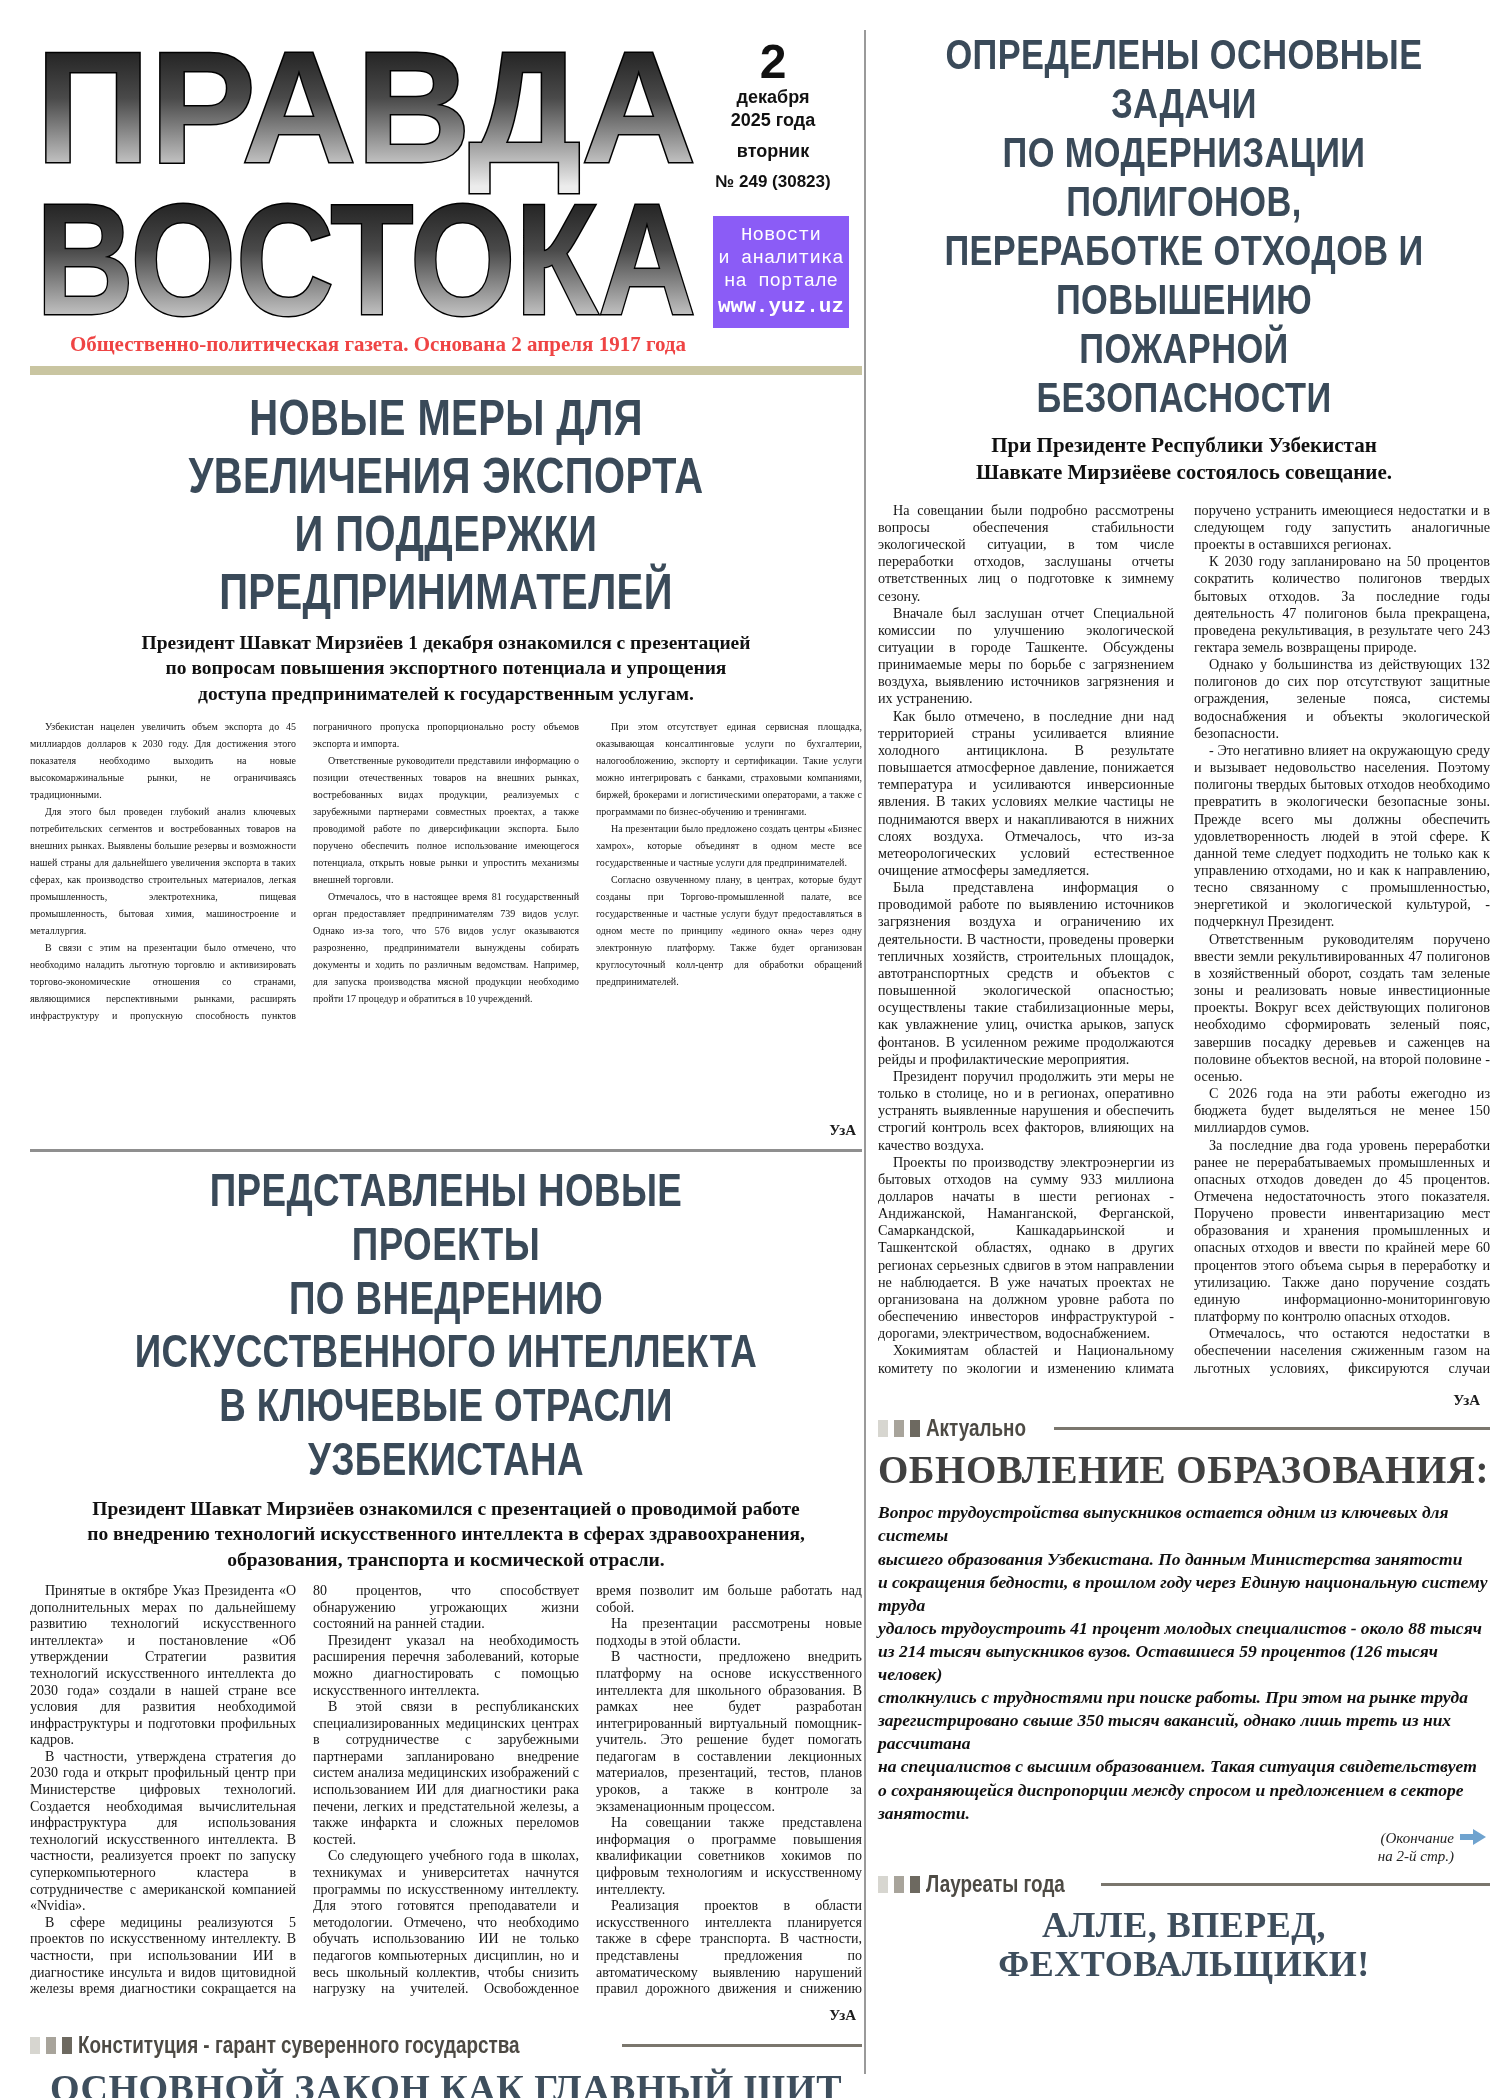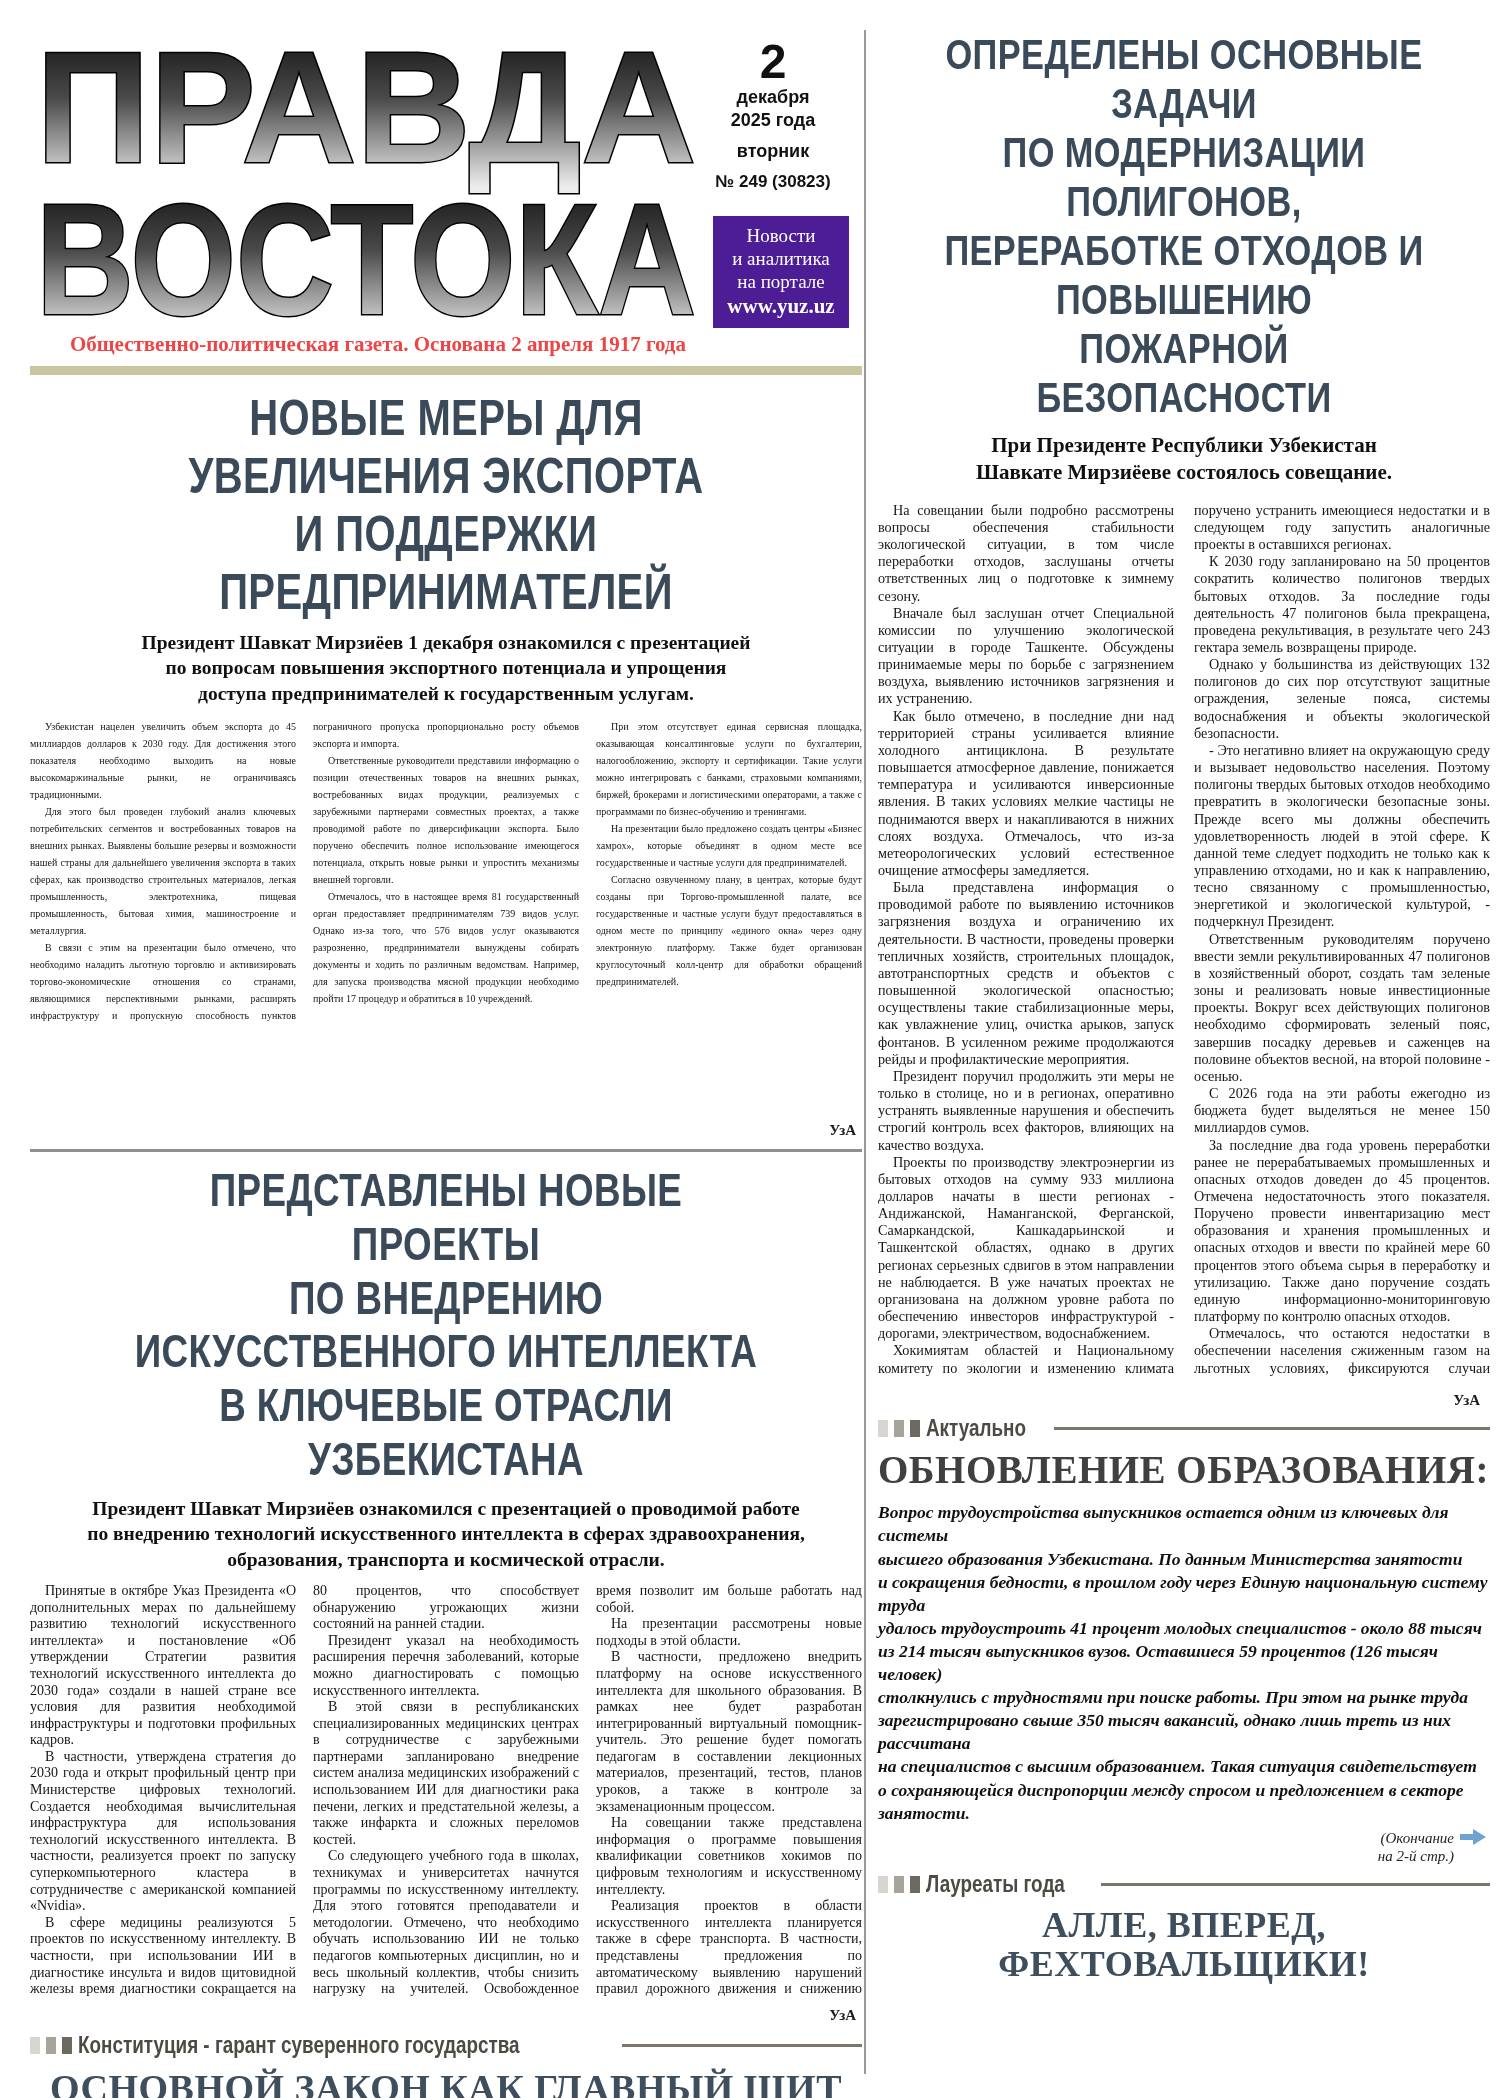--- a/index.html
+++ b/index.html
@@ -26,22 +26,22 @@
   .sec .rl{flex:1;height:3px;background:#7a766d;}
 
   
   .mast{position:relative;height:304px;}
   .datebox{position:absolute;left:668px;top:12px;width:150px;text-align:center;
            font-family:"Liberation Sans",sans-serif;font-weight:bold;color:#111;}
   .datebox .d1{font-size:48px;line-height:1;}
   .datebox .d2{font-size:18px;line-height:1.25;}
   .datebox .d3{font-size:18px;margin-top:10px;}
   .datebox .d4{font-size:17px;margin-top:10px;white-space:nowrap;}
-  .portal{position:absolute;left:683px;top:190px;width:136px;height:104px;background:#4c1d95;
-          color:#fff;text-align:center;font-size:19px;line-height:1.22;padding-top:8px;}
+  .portal{position:absolute;left:683px;top:190px;width:136px;height:104px;background:#8b5cf6;
+          color:#fff;text-align:center;font-size:19px;line-height:1.22;padding-top:8px;font-family:Liberation Mono, monospace;}
   .portal .url{font-weight:bold;font-size:21px;}
   .tagline{font-size:21px;font-weight:bold;margin:2px 0 0 40px;color:#ef4444;}
   .khaki{height:9px;background:#c9c5a1;margin-top:9px;}
 
   
   .left{position:absolute;left:30px;top:26px;width:832px;}
   .right{position:absolute;left:878px;top:26px;width:612px;}
   .vdiv{position:absolute;left:864px;top:30px;width:2px;height:2044px;background:#9a9a9a;}
 
   .note{font-style:italic;font-size:15px;line-height:1.2;text-align:right;color:#222;

